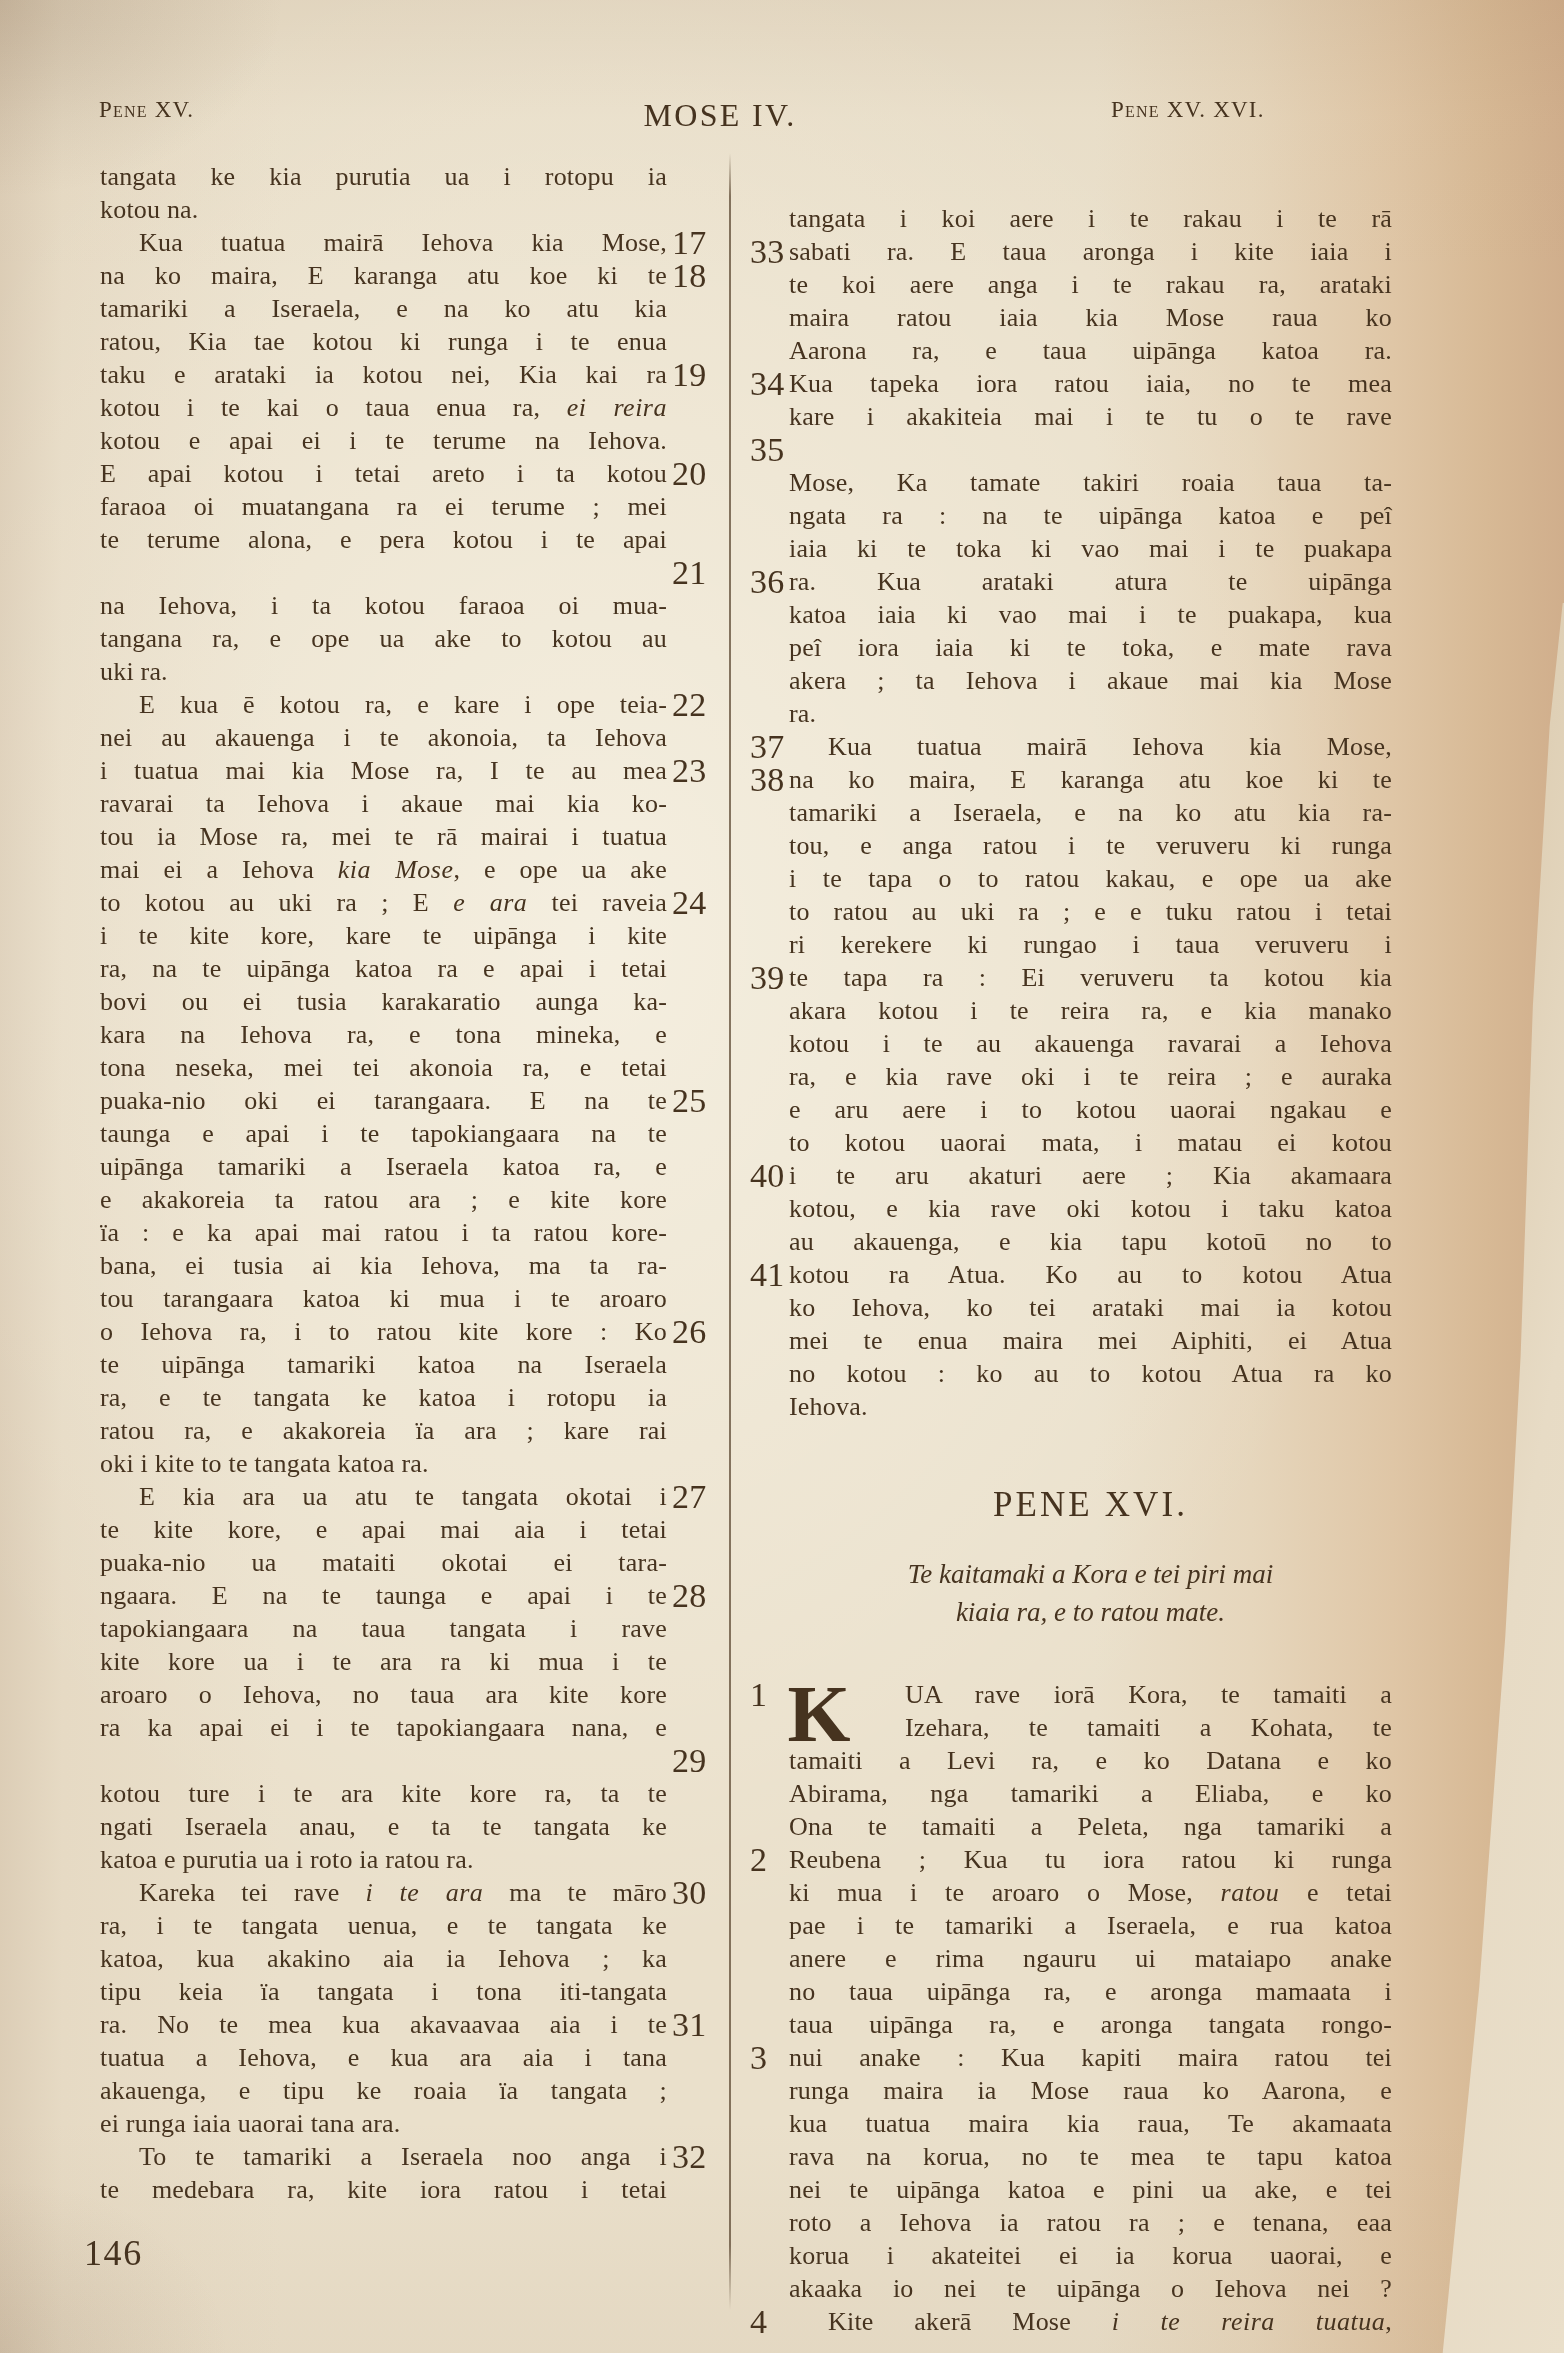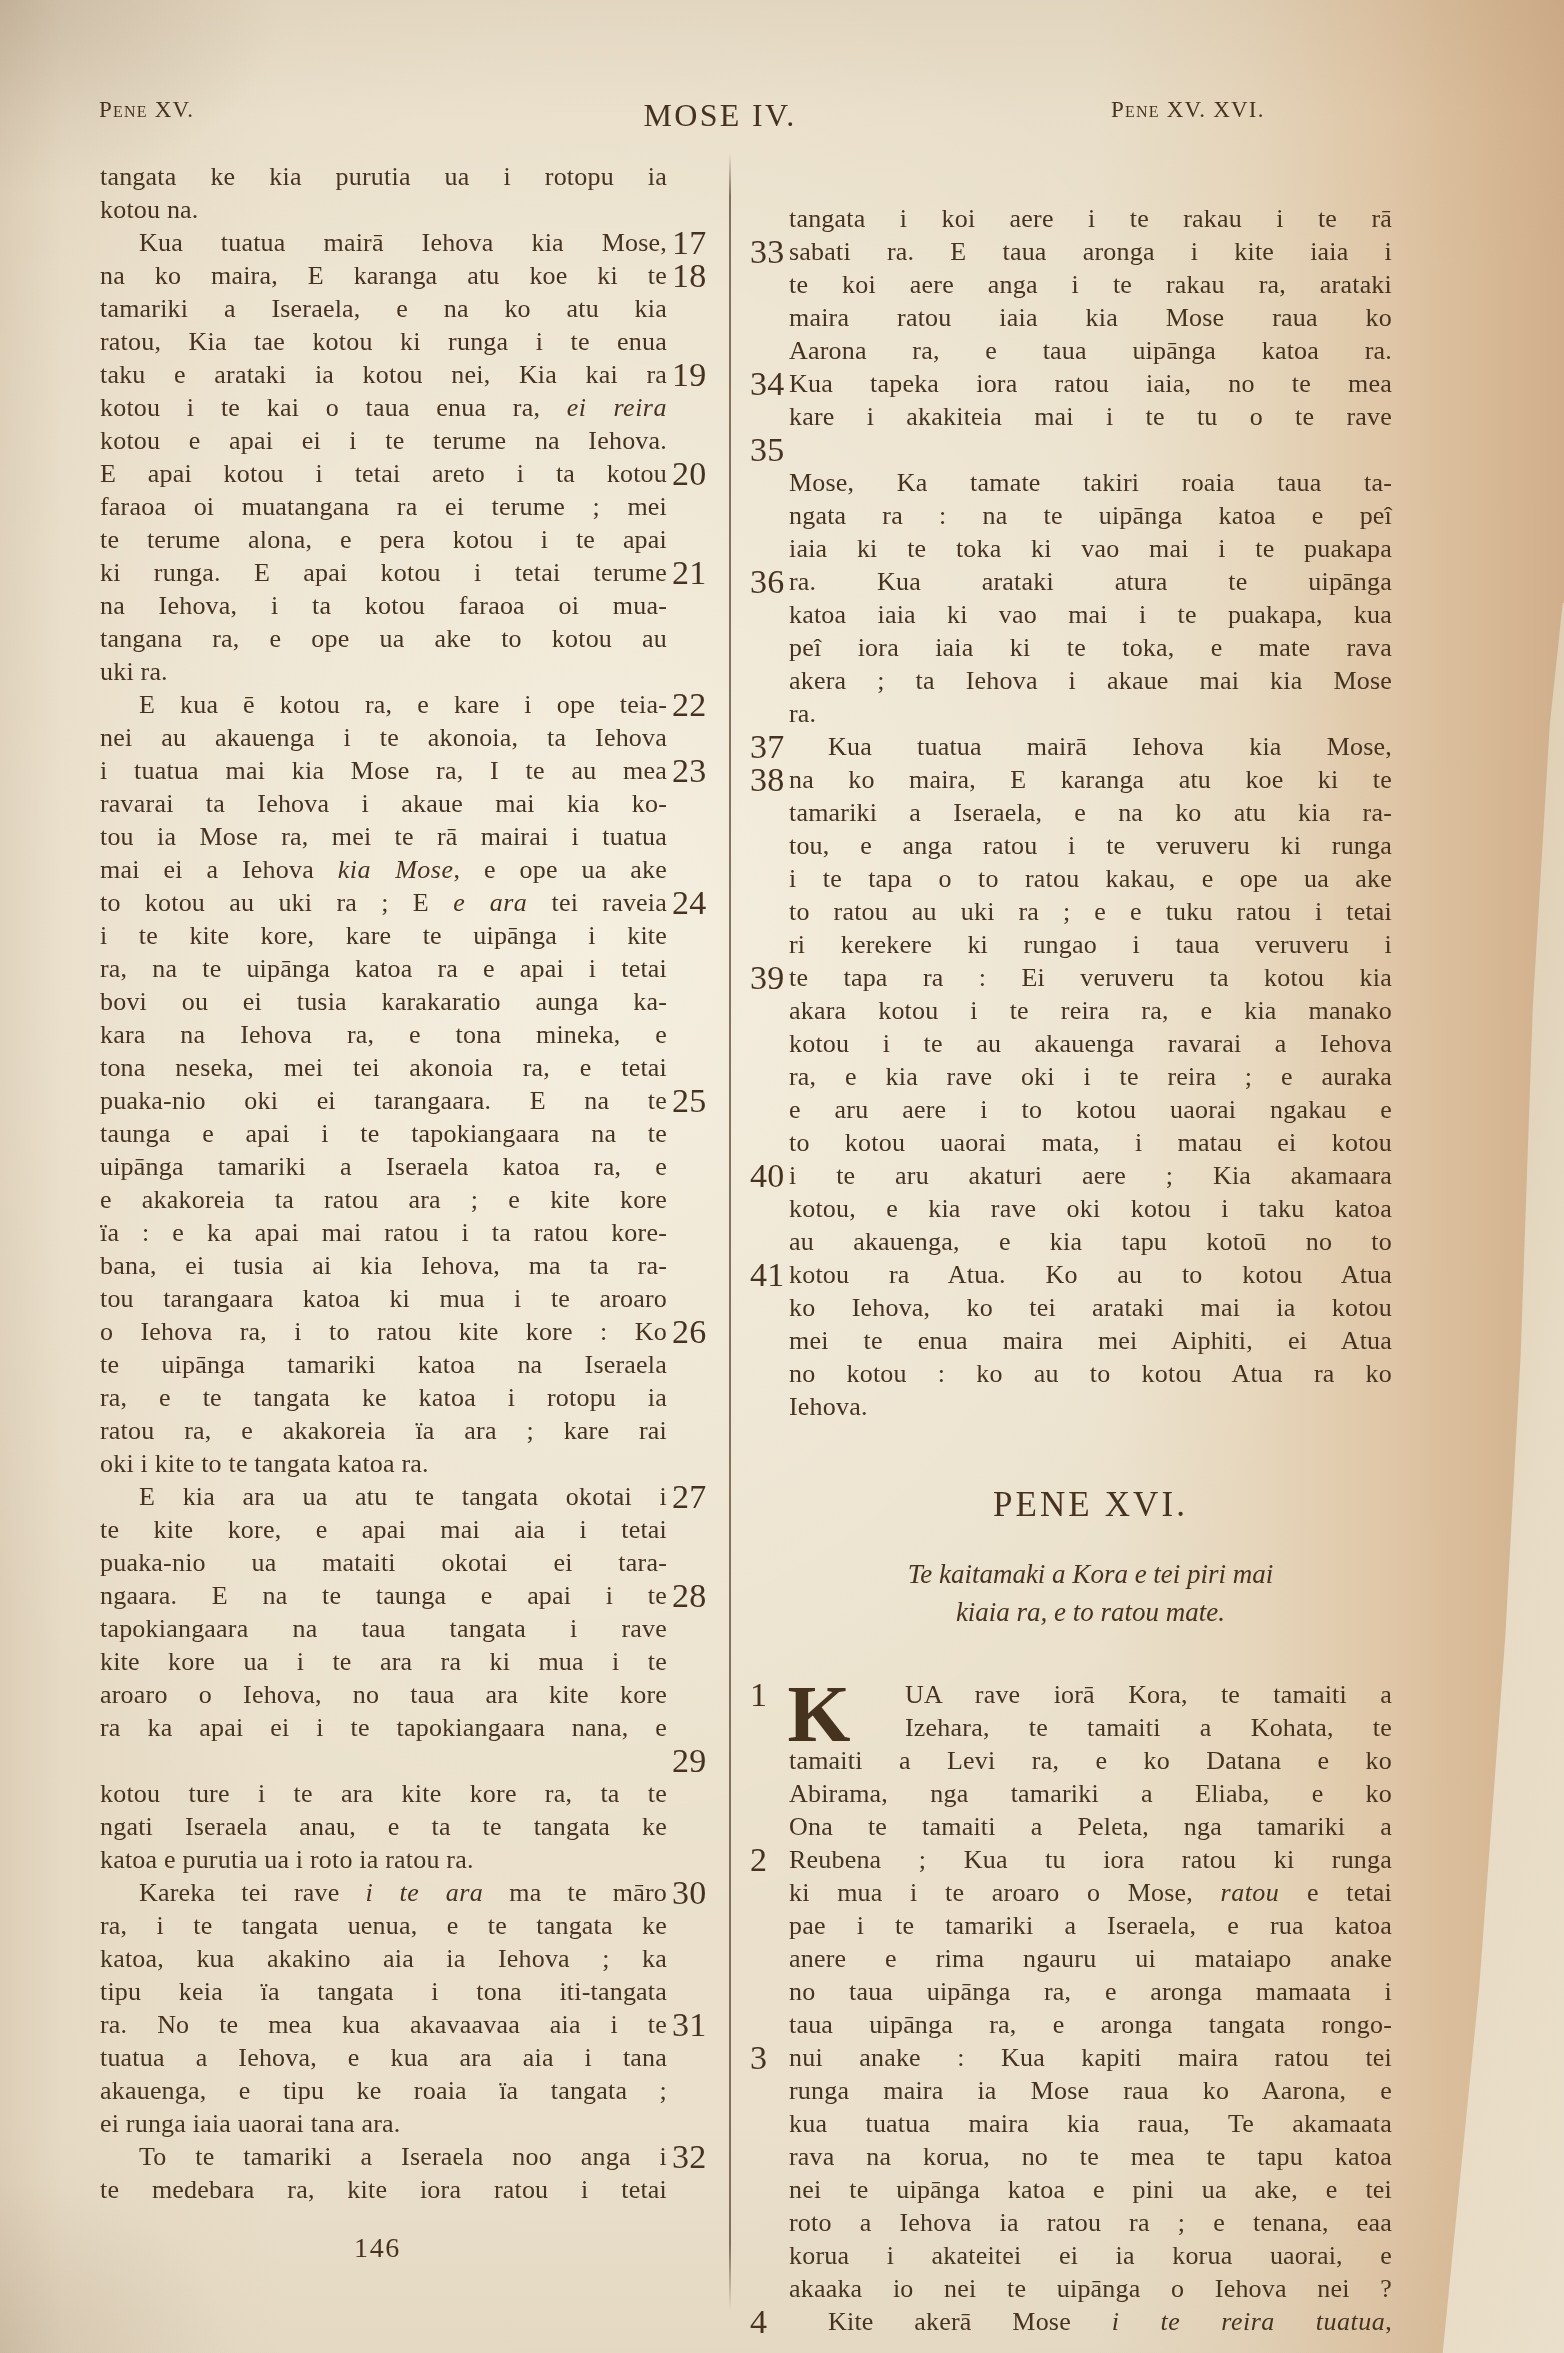--- a/index.html
+++ b/index.html
@@ -37,21 +37,21 @@
   .num{position:absolute; top:0; font-size:34px;}
   #colL .num{right:-50px; width:45px; text-align:right;}
   #colR .num{left:-39px; width:36px; text-align:left;}
   .chap-head{margin:63px 0 0 0; text-align:center; font-size:35px; letter-spacing:3.1px; line-height:38px;}
   .chap-sub{margin-top:31px; text-align:center; font-style:italic; font-size:27px; line-height:38px;}
   #verse1{position:relative; margin-top:47px;}
   .dropcap{
     position:absolute; left:-1.6px; top:3.1px; font-size:81px; line-height:67px;
     font-weight:bold; letter-spacing:0;
   }
-  .pageno{position:absolute; left:94px; width:567px; top:2232px; text-align:center; font-size:28px; letter-spacing:1.6px;}
+  .pageno{position:absolute; left:84px; width:567px; top:2232px; font-size:36px; letter-spacing:1.6px;}
   .next-page{
     position:absolute; right:0; top:603px; width:153px; height:1751px;
     clip-path:polygon(100% 0, 98.5% 0, 90% 7%, 79% 23%, 71% 43%, 61% 59%, 44% 79%, 20% 100%, 100% 100%);
     background:linear-gradient(100deg,#c9a885 0%,#ddcdb2 28%,#e7dbc5 60%,#eadfca 100%);
     overflow:hidden;
   }
   .edge-text{
     position:absolute; left:23.5px; top:180px; width:336px;
     transform:rotate(12deg); transform-origin:top left;
     font-size:16.4px; line-height:23px; color:#5d4936;
@@ -76,21 +76,21 @@
       <div class="line ind"><span class="num">17</span><span class="txt">Kua tuatua mairā Iehova kia Mose,</span></div>
       <div class="line"><span class="num">18</span><span class="txt">na ko maira, E karanga atu koe ki te</span></div>
       <div class="line"><span class="txt">tamariki a Iseraela, e na ko atu kia</span></div>
       <div class="line"><span class="txt">ratou, Kia tae kotou ki runga i te enua</span></div>
       <div class="line"><span class="num">19</span><span class="txt">taku e arataki ia kotou nei, Kia kai ra</span></div>
       <div class="line"><span class="txt">kotou i te kai o taua enua ra, <i>ei reira</i></span></div>
       <div class="line"><span class="txt">kotou e apai ei i te terume na Iehova.</span></div>
       <div class="line"><span class="num">20</span><span class="txt">E apai kotou i tetai areto i ta kotou</span></div>
       <div class="line"><span class="txt">faraoa oi muatangana ra ei terume ; mei</span></div>
       <div class="line"><span class="txt">te terume alona, e pera kotou i te apai</span></div>
-      <div class="line"><span class="num">21</span><span class="txt">ki runga.  E apai kotou i tetai terume</span></div>
+      <div class="line"><span class="num">21</span></div>
       <div class="line"><span class="txt">na Iehova, i ta kotou faraoa oi mua-</span></div>
       <div class="line"><span class="txt">tangana ra, e ope ua ake to kotou au</span></div>
       <div class="line end"><span class="txt">uki ra.</span></div>
       <div class="line ind"><span class="num">22</span><span class="txt">E kua ē kotou ra, e kare i ope teia-</span></div>
       <div class="line"><span class="txt">nei au akauenga i te akonoia, ta Iehova</span></div>
       <div class="line"><span class="num">23</span><span class="txt">i tuatua mai kia Mose ra, I te au mea</span></div>
       <div class="line"><span class="txt">ravarai ta Iehova i akaue mai kia ko-</span></div>
       <div class="line"><span class="txt">tou ia Mose ra, mei te rā mairai i tuatua</span></div>
       <div class="line"><span class="txt">mai ei a Iehova <i>kia Mose</i>, e ope ua ake</span></div>
       <div class="line"><span class="num">24</span><span class="txt">to kotou au uki ra ; E <i>e ara</i> tei raveia</span></div>

